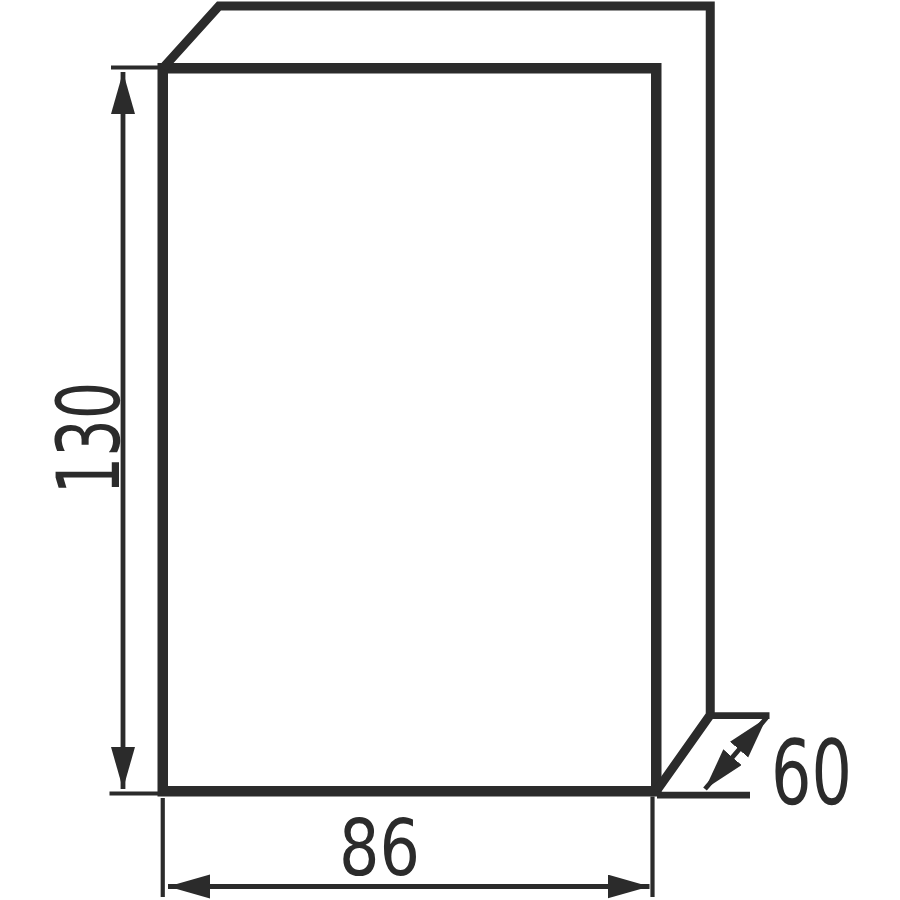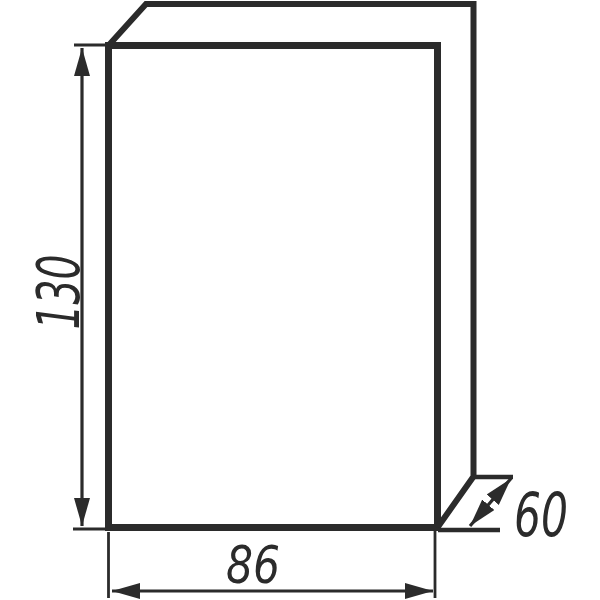--- a/index.html
+++ b/index.html
@@ -8,21 +8,20 @@
     width: 600px;
     height: 600px;
     background: #ffffff;
   }
   #stage {
     position: relative;
     width: 600px;
     height: 600px;
     background: var(--bg, #ffffff);
     overflow: hidden;
-    font-style: italic;
   }
   svg { display: block; }
   .ln {
     stroke: var(--line, #2b2b2b);
     fill: none;
     stroke-linejoin: miter;
     stroke-linecap: butt;
   }
   .w-front { stroke-width: 7; }
   .w-back  { stroke-width: 6; }

